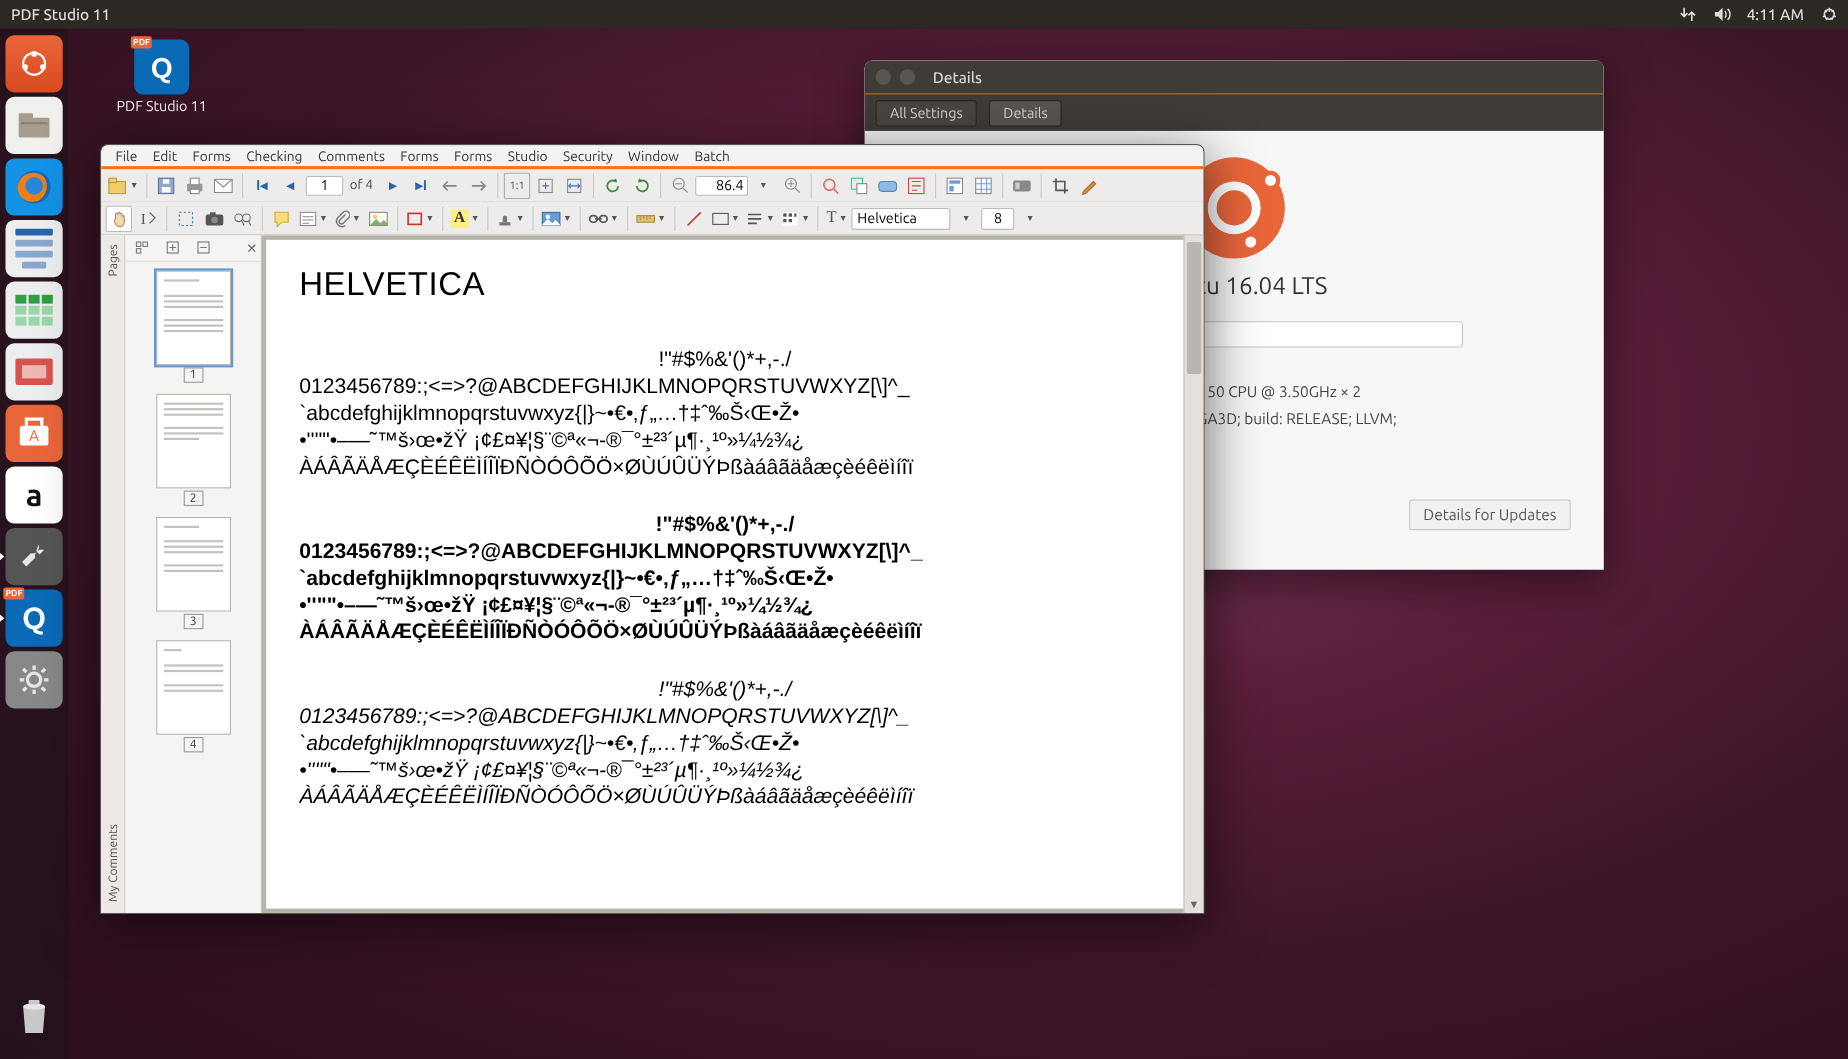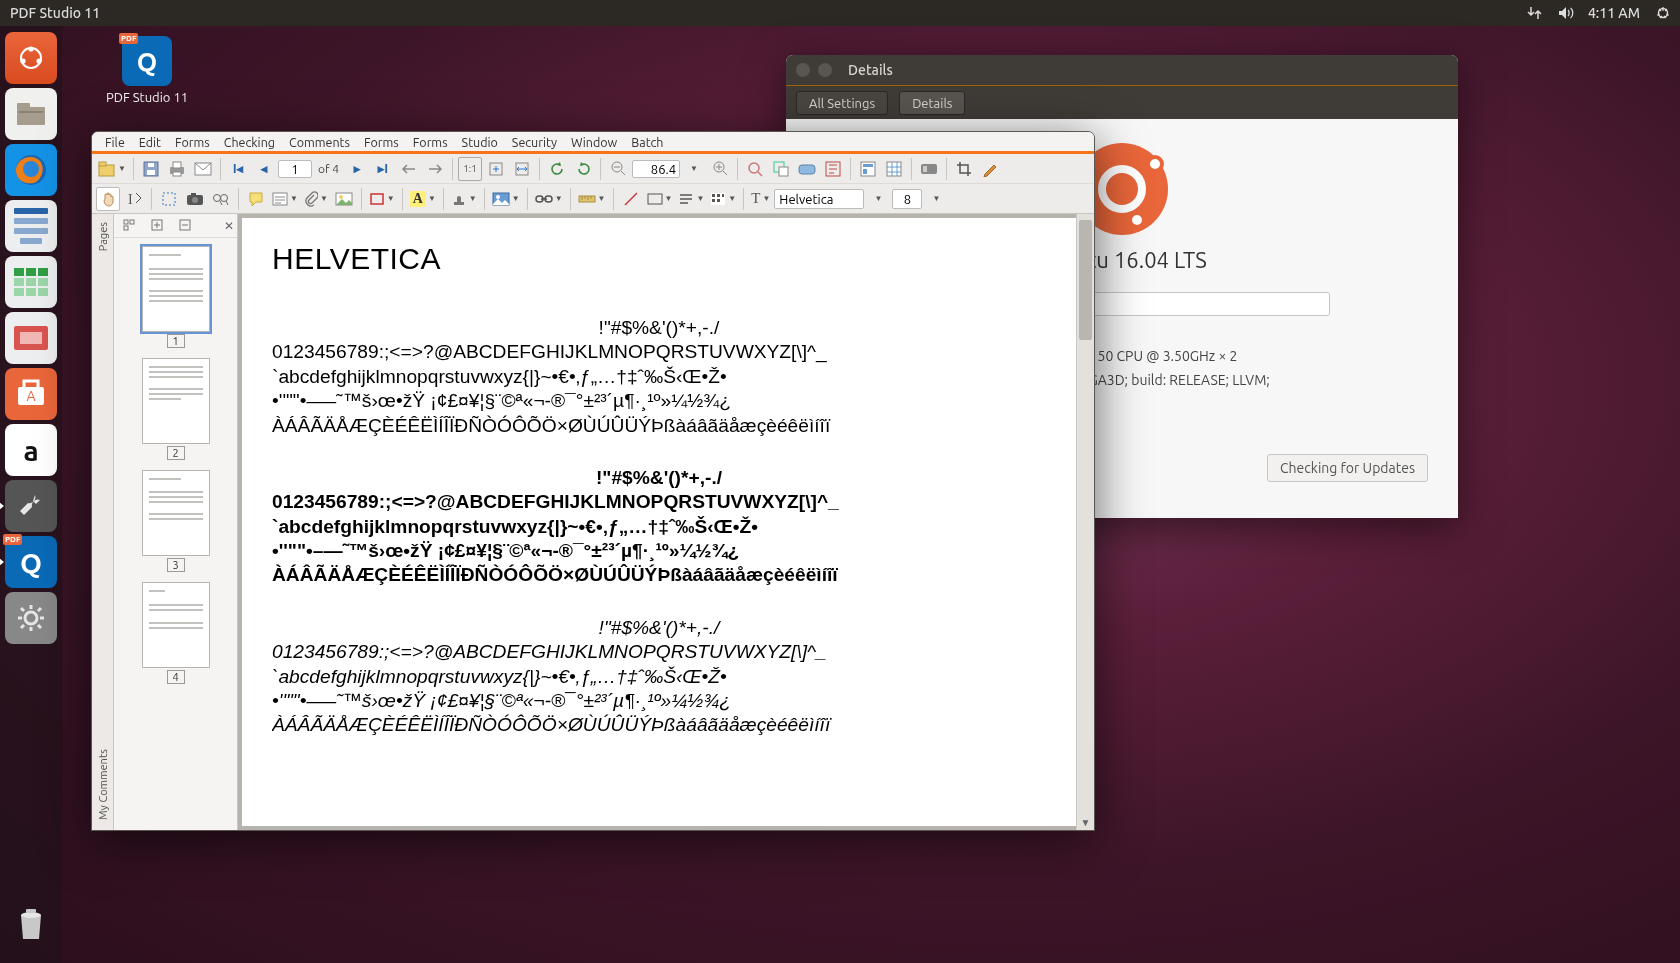--- a/index.html
+++ b/index.html
@@ -516,21 +516,21 @@
       <div class="label">Processor</div>
       <div>Intel® Core™ i3-4150 CPU @ 3.50GHz × 2</div>
       <div class="label">Graphics</div>
       <div>Gallium 0.4 on SVGA3D; build: RELEASE;  LLVM;</div>
       <div class="label">OS type</div>
       <div>64-bit</div>
       <div class="label">Disk</div>
       <div>16.8 GB</div>
     </div>
     <div class="details-footer">
-      <button>Checking for Updates</button>
+      <button>Details for Updates</button>
     </div>
   </div>
 </div>
 
 <div class="pdf-window">
 
   <div class="menubar">
     <span>File</span>
     <span>Edit</span>
     <span>Forms</span>

